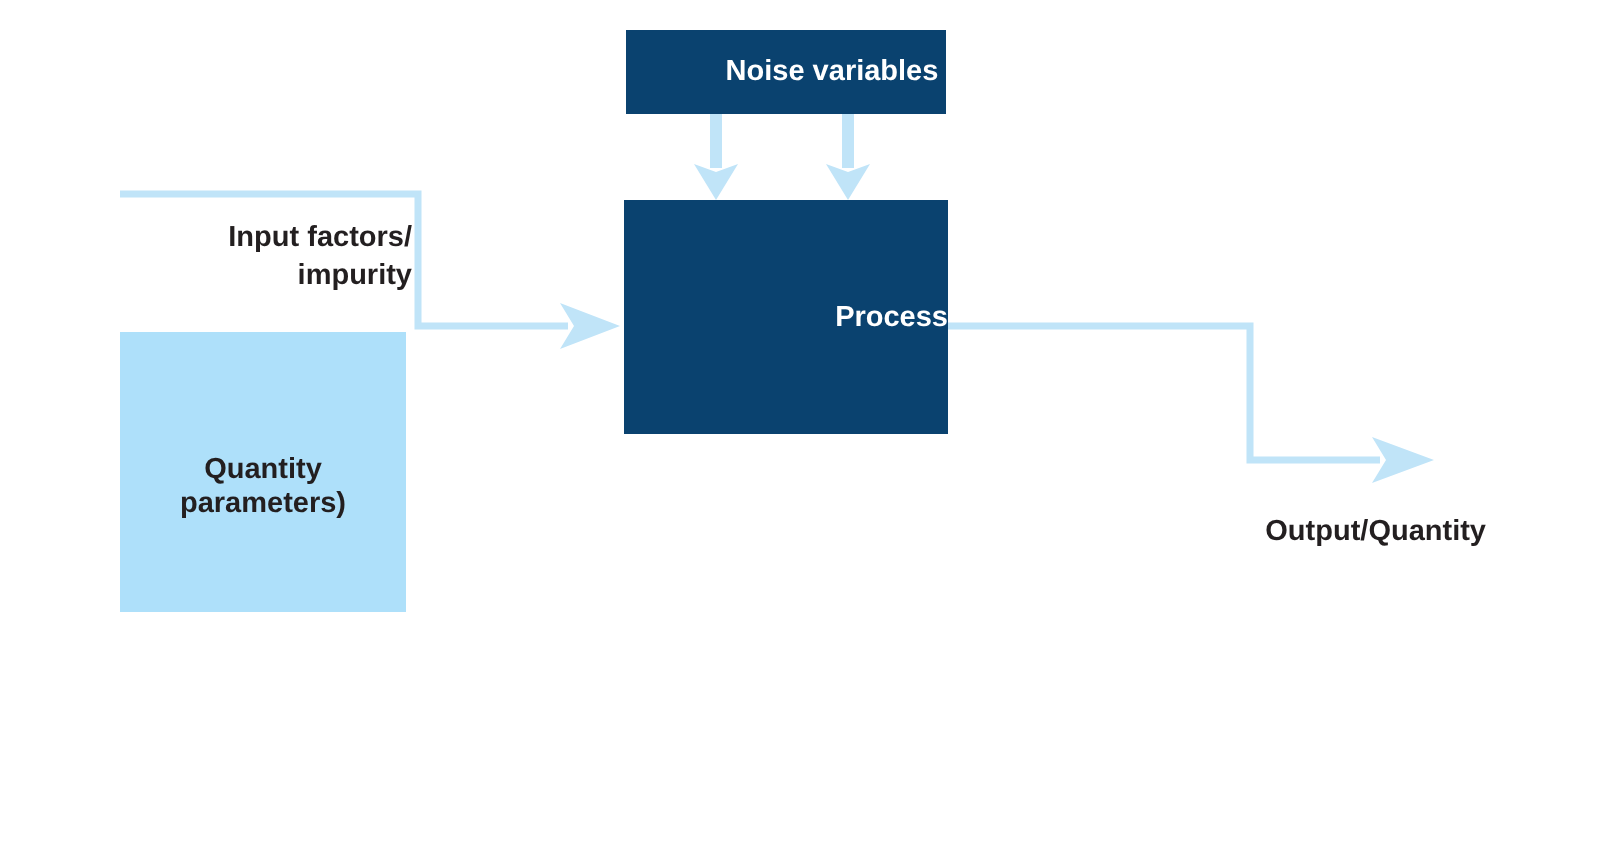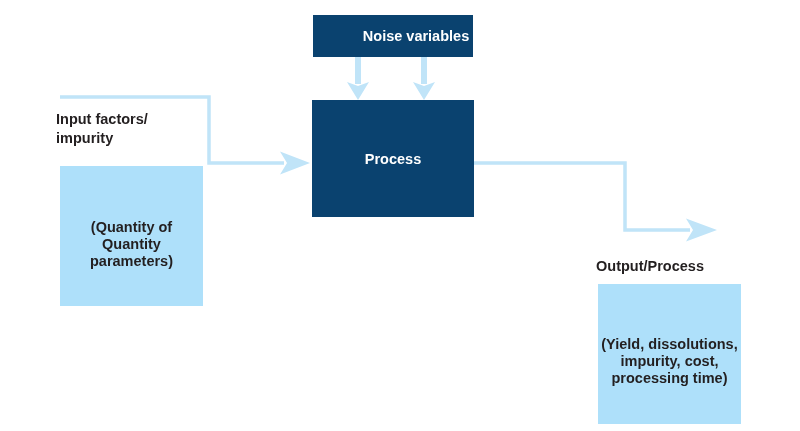--- a/index.html
+++ b/index.html
@@ -56,29 +56,29 @@
     font-size: 14.5px;
   }
   .lightblue-box {
     background: var(--light-blue);
     color: var(--text-dark);
     font-size: 14.5px;
     line-height: 17px;
   }
   .diagram-label {
     position: absolute;
-    text-align: left;
+    text-align: right;
     font-weight: bold;
     color: var(--text-dark);
     font-size: 14.5px;
     line-height: 19px;
     z-index: 2;
   }
   #noise-box   { left: 313px; top: 15px;  width: 160px; height: 42px; padding-left: 46px; }
-  #process-box { left: 312px; top: 100px; width: 162px; height: 117px; }
+  #process-box { left: 312px; top: 100px; width: 162px; height: 117px; align-items: flex-end; }
   #input-title { left: 56px;  top: 110px; width: 150px; }
   #input-box   { left: 60px;  top: 166px; width: 143px; height: 140px; padding-top: 16px; }
   #output-title{ left: 596px; top: 257px; width: 147px; }
   #output-box  { left: 598px; top: 284px; width: 143px; height: 140px; padding-top: 14px; }
 </style>
 </head>
 <body>
 
 <div class="canvas">
 
@@ -103,25 +103,19 @@
   <div id="process-box" class="box navy-box">
     <div>Process</div>
   </div>
 
   <div id="input-title" class="diagram-label">
     <div>Input factors/</div>
     <div>impurity</div>
   </div>
 
   <div id="input-box" class="box lightblue-box">
-    <div>(Quantity of</div>
     <div>Quantity parameters)</div>
   </div>
 
-  <div id="output-title" class="diagram-label">Output/Process</div>
+  <div id="output-title" class="diagram-label">Output/Quantity</div>
 
-  <div id="output-box" class="box lightblue-box">
-    <div>(Yield, dissolutions,</div>
-    <div>impurity, cost,</div>
-    <div>processing time)</div>
-  </div>
 
 </div>
 
 </body></html>

